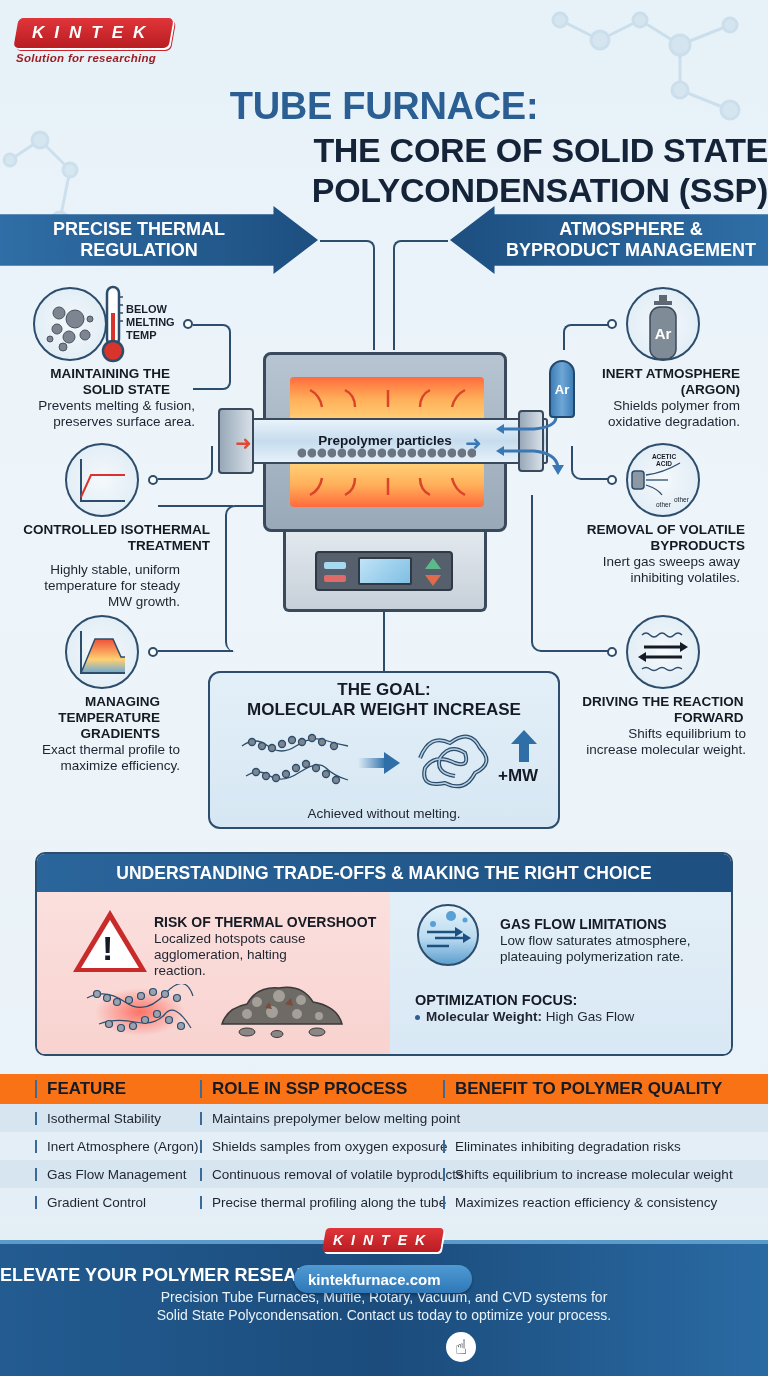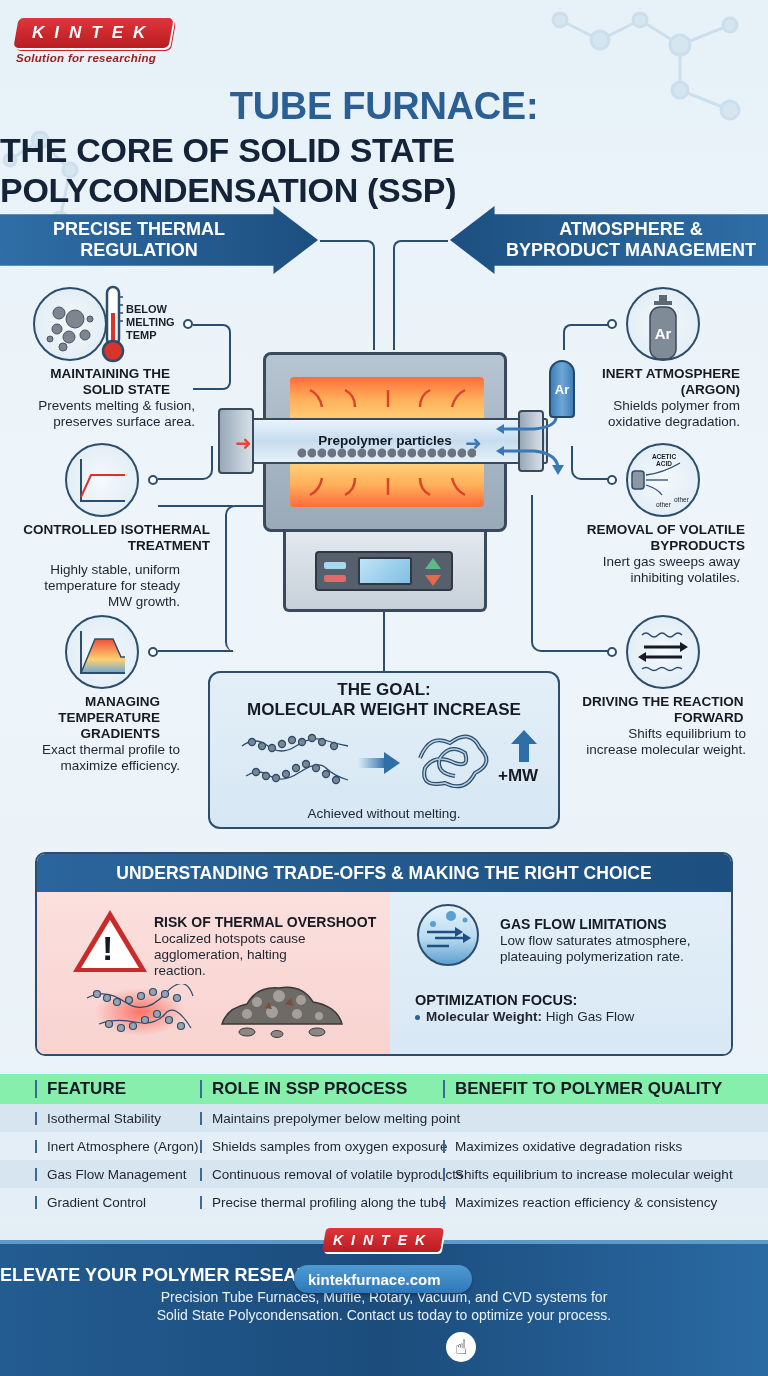--- a/index.html
+++ b/index.html
@@ -6,21 +6,21 @@
 body{width:768px;height:1376px;overflow:hidden;font-family:"Liberation Sans","DejaVu Sans",sans-serif;background:linear-gradient(180deg,#e6f1f8 0%,#eef5fa 40%,#e9f2f8 80%,#dfeaf3 100%);color:#1a1f2b;position:relative}
 .abs{position:absolute}
 .bg-molecule{position:absolute;opacity:.35}
 
 .logo{left:16px;top:18px;width:160px}
 .logo-badge{width:155px;height:30px;background:linear-gradient(180deg,#e0353a,#b81d22);border-radius:5px;transform:skewX(-10deg);display:flex;align-items:center;justify-content:center;box-shadow:2px 2px 0 #fff,3px 3px 0 #c9242a}
 .logo-badge span{color:#fff;font-weight:bold;font-style:italic;letter-spacing:10px;font-size:17px;transform:skewX(10deg)}
 .logo-tag{font-size:11.5px;font-weight:bold;font-style:italic;color:#9c1e22;margin-top:4px;letter-spacing:.3px}
 
 .title1{left:0;width:768px;top:85px;text-align:center;font-weight:bold;font-size:38px;color:#2b5f93;letter-spacing:-.3px}
-.title2{left:0;width:768px;top:130px;text-align:left;font-weight:bold;font-size:34px;color:#142338;line-height:40px;letter-spacing:-.3px}
+.title2{left:0;width:768px;top:130px;text-align:right;font-weight:bold;font-size:34px;color:#142338;line-height:40px;letter-spacing:-.3px}
 
 .banner{top:206px;height:68px;display:flex;align-items:center;justify-content:center;color:#fff;font-weight:bold;font-size:18px;line-height:21px;text-align:center}
 .banner-left{left:0;width:318px;background:linear-gradient(90deg,#2f6ea6,#1d4f80);clip-path:polygon(0 12%,86% 12%,86% 0,100% 50%,86% 100%,86% 88%,0 88%)}
 .banner-left span{margin-right:40px}
 .banner-right{left:450px;width:318px;background:linear-gradient(90deg,#1d4f80,#2f6ea6);clip-path:polygon(14% 0,14% 12%,100% 12%,100% 88%,14% 88%,14% 100%,0 50%)}
 .banner-right span{margin-left:44px}
 
 .feat{text-align:right;width:210px}
 .feat-title{font-weight:bold;font-size:13.5px;line-height:16px;color:#151a24}
 .feat-desc{font-size:13.5px;line-height:16px;color:#1e2430}
@@ -63,21 +63,21 @@
 .warn-mark{position:absolute;left:65px;top:37px;font-weight:bold;font-size:34px;color:#151a24}
 .gas-circle{position:absolute;left:27px;top:12px;width:62px;height:62px;border-radius:50%;border:2.5px solid #2c4d6c;background:linear-gradient(180deg,#e6f3fb 0%,#b9dbf0 55%,#5e9fcf 100%)}
 .opt-title{font-weight:bold;font-size:14.5px;color:#151a24}
 .opt-item{font-size:13.5px;color:#1e2430;line-height:17px}
 .opt-item b{font-weight:bold}
 .bullet{display:inline-block;width:5px;height:5px;border-radius:50%;background:#2c5f92;margin-right:6px;vertical-align:middle}
 
 .tbl{left:0;top:1074px;width:768px}
 .trow{display:flex;height:28px;align-items:center;background:#e4eef6}
 .trow:nth-child(even){background:#d7e5f0}
-.trow.head{height:30px;background:#86efac}
+.trow.head{height:30px;background:#f97316}
 .tcell{font-size:13.5px;color:#1e2430;white-space:nowrap;position:relative;padding-left:12px}
 .tcell::before{content:"";position:absolute;left:0;top:1px;bottom:1px;width:2px;background:#3a6a98}
 .head .tcell{font-weight:bold;font-size:17px;color:#151a24}
 .c1{margin-left:35px;width:165px}
 .c2{width:243px}
 .c3{width:290px}
 
 .footer{left:0;top:1240px;width:768px;height:136px;background:linear-gradient(90deg,#235c91,#1b4c7c 50%,#2a6aa3);border-top:4px solid #5b9ac9}
 .foot-logo{left:324px;top:1228px;width:118px;height:24px;background:linear-gradient(180deg,#e0353a,#b81d22);border-radius:4px;transform:skewX(-10deg);display:flex;align-items:center;justify-content:center;box-shadow:2px 2px 0 #fff}
 .foot-logo span{color:#fff;font-weight:bold;font-style:italic;letter-spacing:8px;font-size:14px;transform:skewX(10deg)}
@@ -458,21 +458,21 @@
     <div class="tcell c2">ROLE IN SSP PROCESS</div>
     <div class="tcell c3">BENEFIT TO POLYMER QUALITY</div>
   </div>
   <div class="trow">
     <div class="tcell c1">Isothermal Stability</div>
     <div class="tcell c2">Maintains prepolymer below melting point</div>
   </div>
   <div class="trow">
     <div class="tcell c1">Inert Atmosphere (Argon)</div>
     <div class="tcell c2">Shields samples from oxygen exposure</div>
-    <div class="tcell c3">Maximizes oxidative degradation risks</div>
+    <div class="tcell c3">Eliminates inhibiting degradation risks</div>
   </div>
   <div class="trow">
     <div class="tcell c1">Gas Flow Management</div>
     <div class="tcell c2">Continuous removal of volatile byproducts</div>
     <div class="tcell c3">Shifts equilibrium to increase molecular weight</div>
   </div>
   <div class="trow">
     <div class="tcell c1">Gradient Control</div>
     <div class="tcell c2">Precise thermal profiling along the tube</div>
     <div class="tcell c3">Maximizes reaction efficiency &amp; consistency</div>

